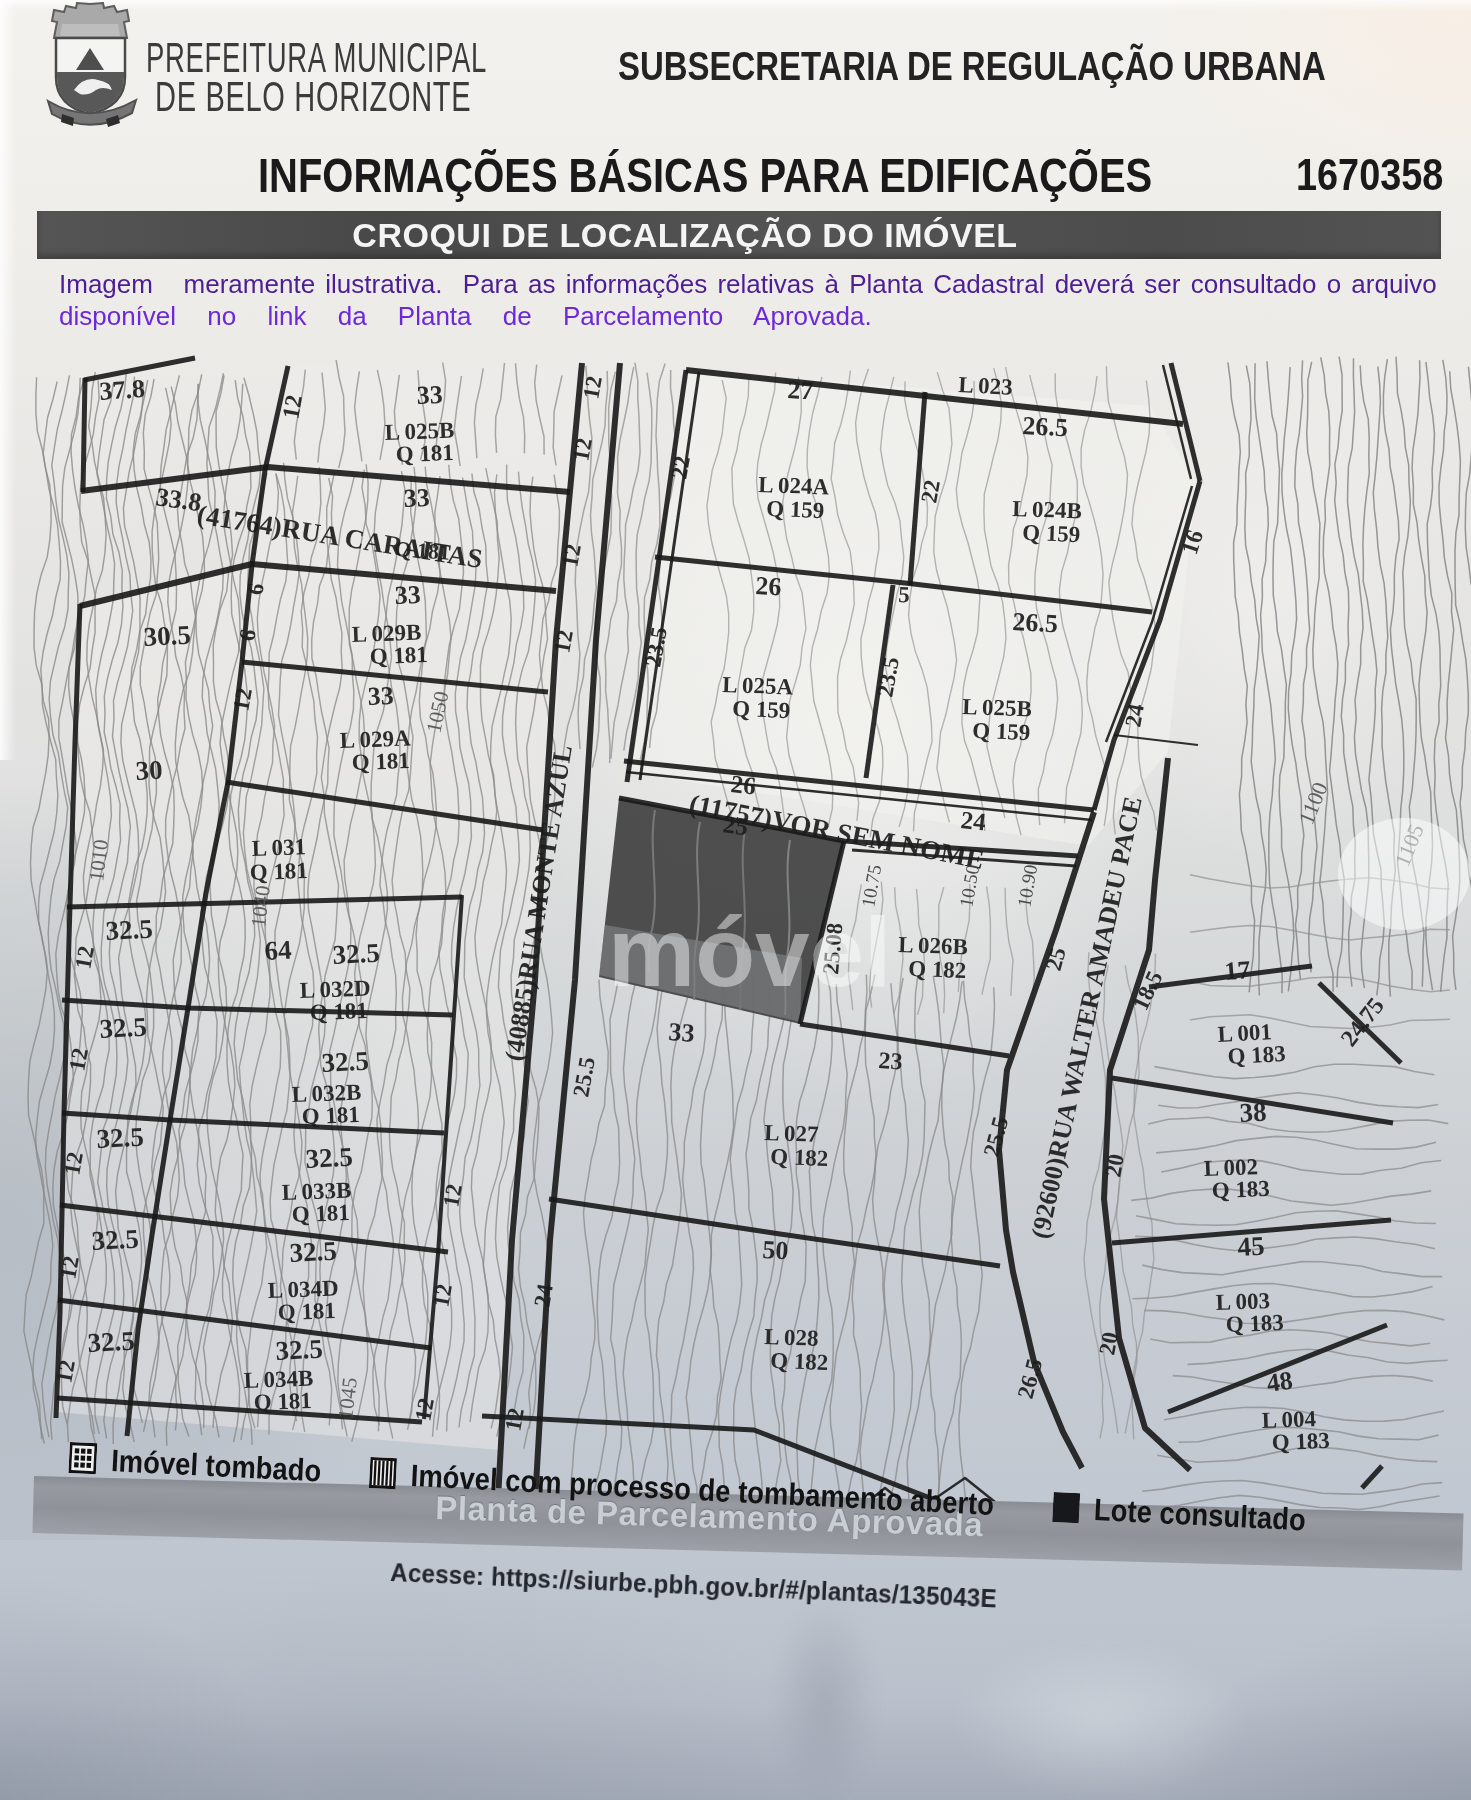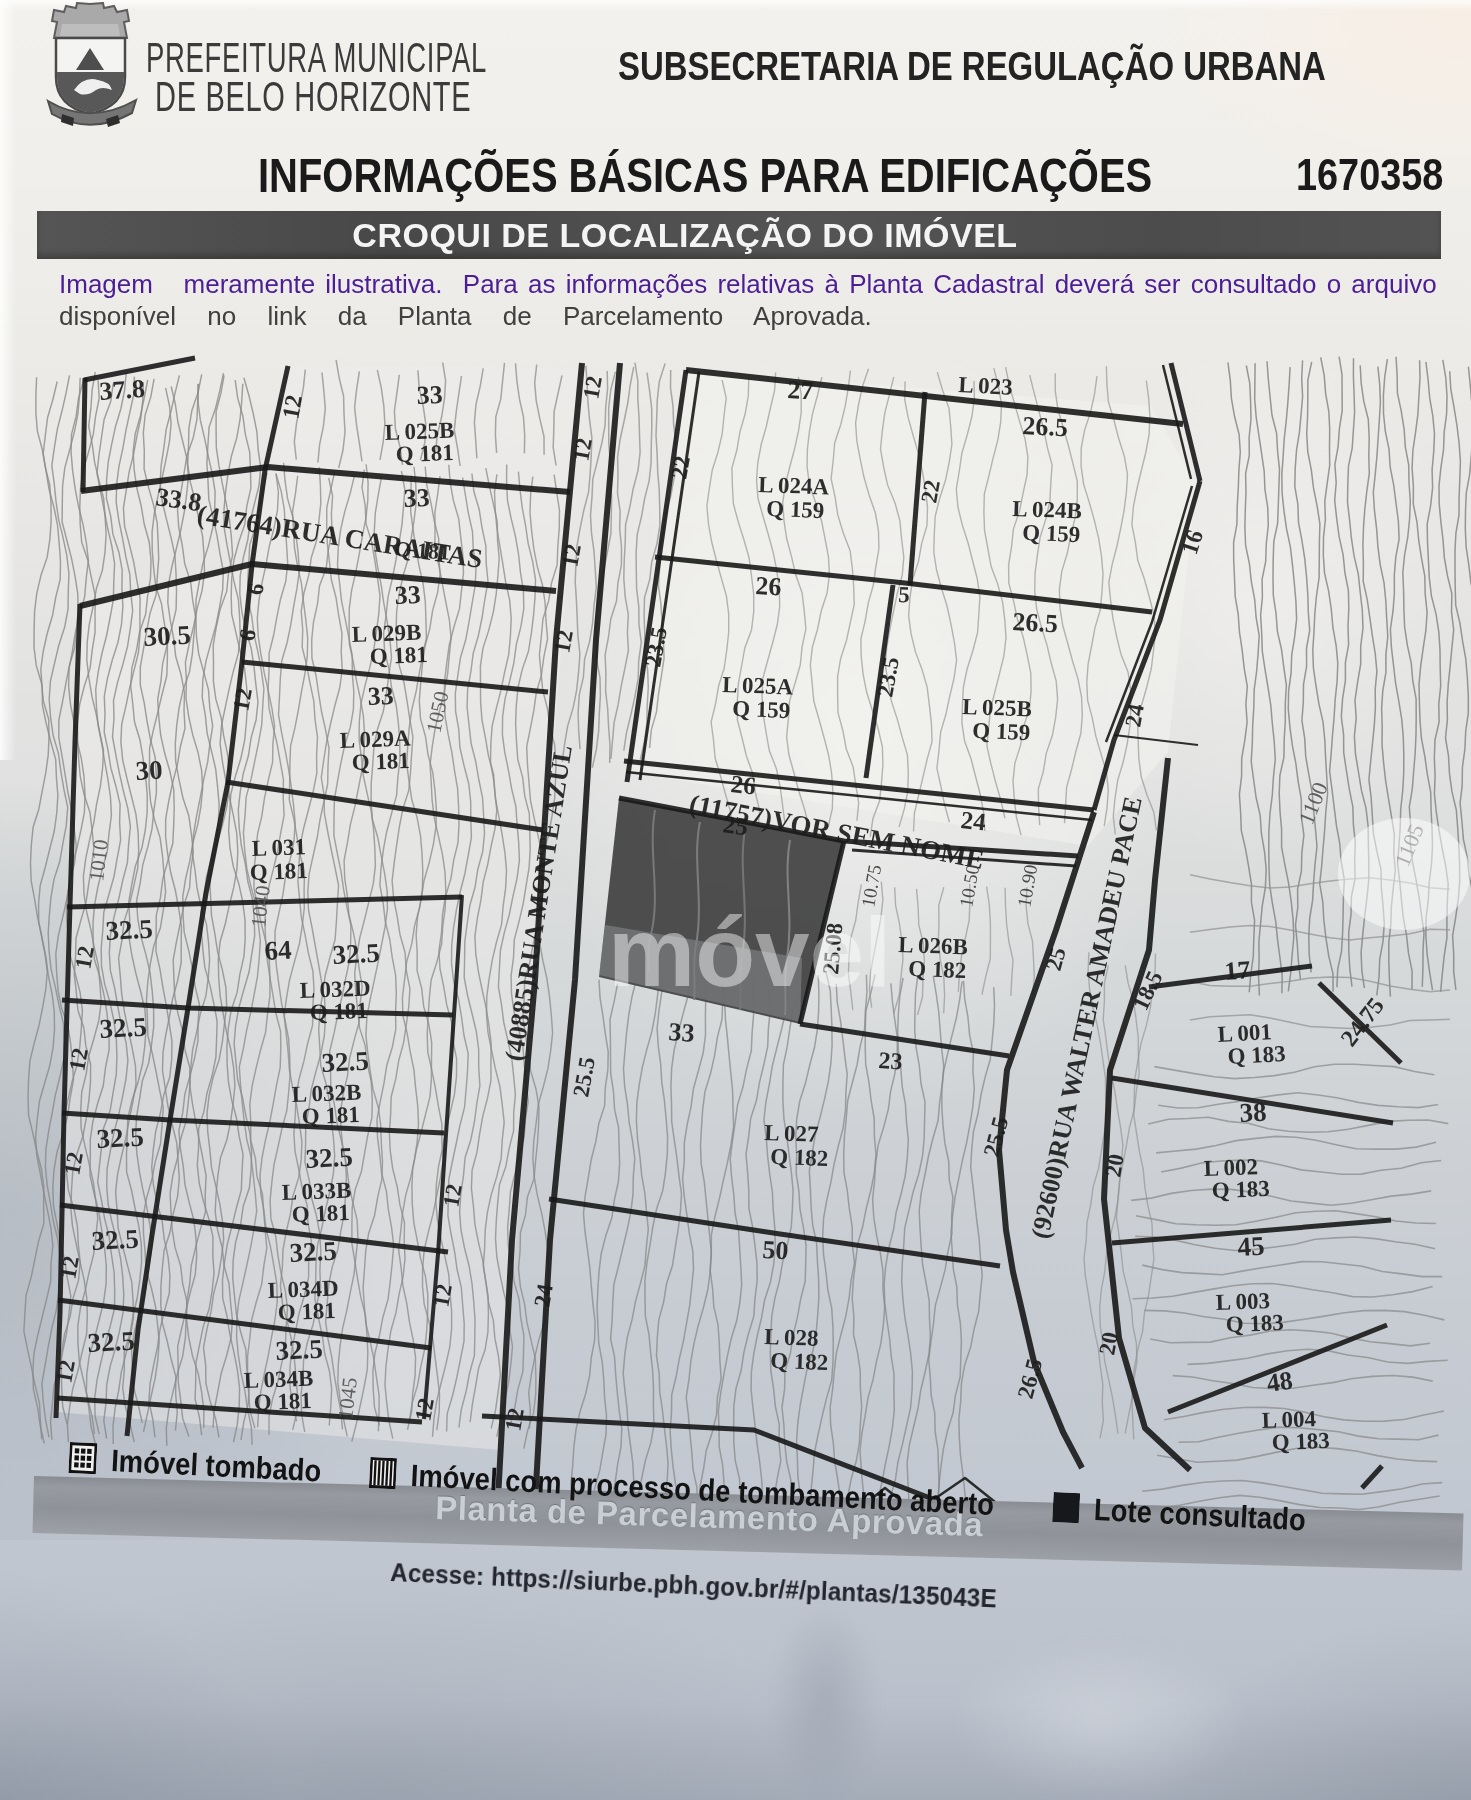--- a/index.html
+++ b/index.html
@@ -44,21 +44,21 @@
 <div class="abs" style="left:258px;top:147px;font-size:49px;font-weight:bold;color:#1a1a1a;transform:scaleX(0.815);transform-origin:left top;white-space:nowrap">INFORMAÇÕES BÁSICAS PARA EDIFICAÇÕES</div>
 
 <div class="abs" style="left:1296px;top:150px;font-size:44px;font-weight:bold;color:#1a1a1a;transform:scaleX(0.86);transform-origin:left top;white-space:nowrap">1670358</div>
 
 <div class="abs" style="left:37px;top:211px;width:1404px;height:48px;background:linear-gradient(90deg,#555555,#484848 25%,#545454 55%,#4c4c4c 80%,#535353);box-shadow:inset 0 -4px 6px rgba(0,0,0,.25)"></div>
 
 <div class="abs" style="left:37px;top:216px;width:1296px;text-align:center;font-size:34px;font-weight:bold;color:#f4f4f4;letter-spacing:0.5px">CROQUI DE LOCALIZAÇÃO DO IMÓVEL</div>
 
 <div class="abs" style="left:59px;top:269px;width:1380px;font-size:26px;color:#4c1d95;word-spacing:3px;white-space:nowrap">Imagem &nbsp;&nbsp;meramente ilustrativa. &nbsp;Para as informações relativas à Planta Cadastral deverá ser consultado o arquivo</div>
 
-<div class="abs" style="left:59px;top:301px;font-size:26px;color:#404040;word-spacing:24px;white-space:nowrap">disponível no link da Planta de Parcelamento Aprovada.</div>
+<div class="abs" style="left:59px;top:301px;font-size:26px;color:#6d28d9;word-spacing:24px;white-space:nowrap">disponível no link da Planta de Parcelamento Aprovada.</div>
 
 <div class="abs" style="left:530px;top:330px;width:660px;height:790px;background:radial-gradient(closest-side,rgba(250,249,246,0.60),rgba(250,249,246,0))"></div>
 
 <div class="abs" style="left:1050px;top:340px;width:420px;height:520px;background:radial-gradient(closest-side,rgba(248,247,244,0.45),rgba(248,247,244,0))"></div>
 
 <div class="abs" style="left:0;top:720px;width:640px;height:820px;background:radial-gradient(90% 70% at 0% 60%,rgba(138,148,160,0.30),rgba(138,148,160,0.12) 55%,rgba(138,148,160,0) 75%)"></div>
 
 <svg class="abs" style="left:0;top:0" width="1471" height="1800" viewBox="0 0 1471 1800" font-family="Liberation Serif,serif">
 
   <g>

